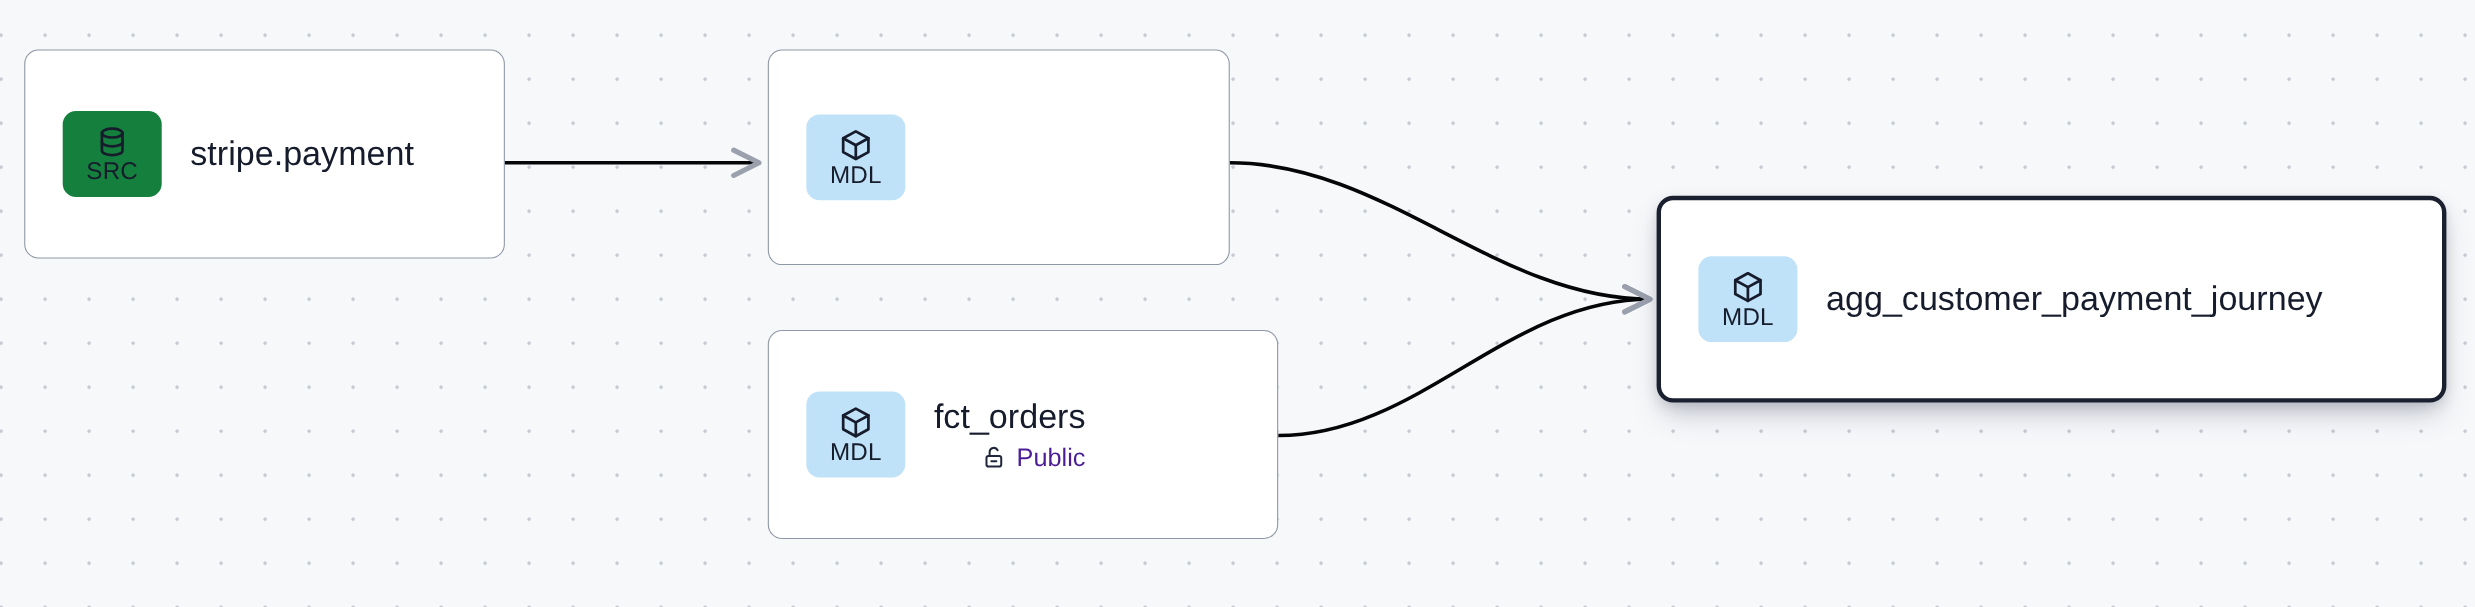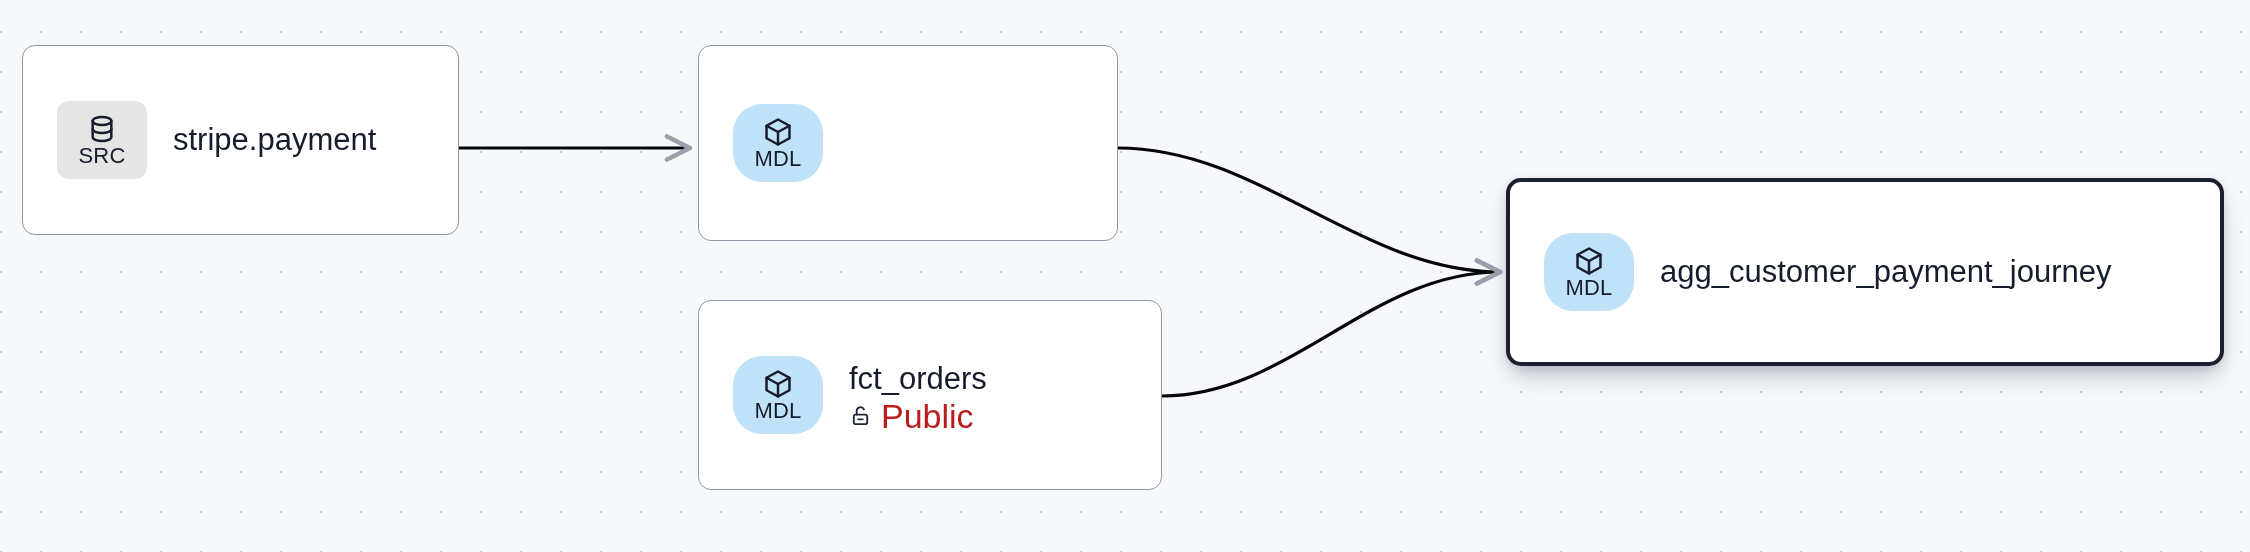--- a/index.html
+++ b/index.html
@@ -59,22 +59,22 @@
     flex: 0 0 auto;
     width: 90px;
     height: 78px;
     border-radius: 12px;
     display: flex;
     flex-direction: column;
     align-items: center;
     justify-content: center;
     gap: 1px;
   }
-  .badge.src { background: #e5e5e5; }
-  .badge.mdl { background: #c0e2f8; border-radius: 29px; }
+  .badge.src { background: #15803d; }
+  .badge.mdl { background: #c0e2f8; }
 
   .badge-glyph {
     display: block;
     height: 30px;
     line-height: 0;
   }
   .badge-glyph svg { display: block; }
 
   .badge-label {
     font-size: 22px;
@@ -98,24 +98,25 @@
     line-height: 36px;
     color: #161c2c;
     white-space: nowrap;
     font-family: "Liberation Sans", sans-serif;
   }
 
   .node-sub {
     display: flex;
     align-items: center;
     gap: 9px;
-    font-size: 34px;
+    font-size: 23px;
     line-height: 28px;
-    color: #b91c1c;
+    color: #4c1d95;
     white-space: nowrap;
+    justify-content: flex-end;
   }
   .node-sub svg { display: block; flex: 0 0 auto; }
 </style>
 </head>
 <body>
 
 <div id="canvas">
 
   <svg id="edges" viewBox="0 0 2250 552" width="2250" height="552" xmlns="http://www.w3.org/2000/svg">
     <defs>

